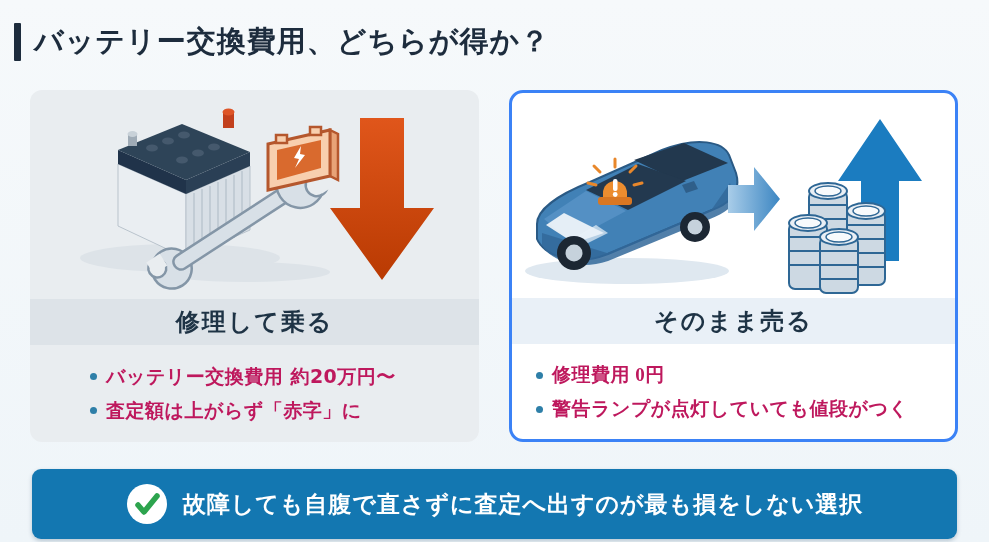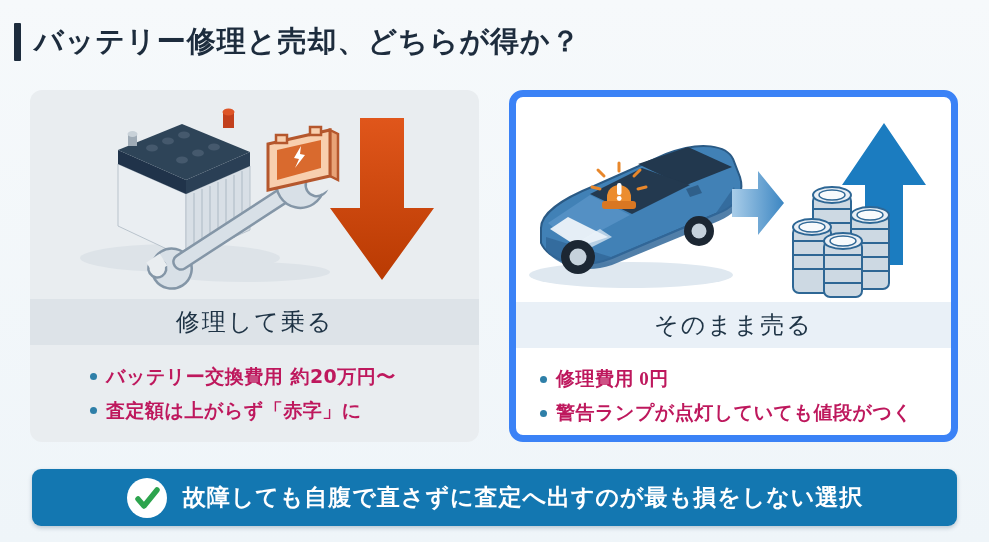--- a/index.html
+++ b/index.html
@@ -9,47 +9,47 @@
     background:linear-gradient(180deg,#f6f9fb 0%,#eff5f9 100%);
     overflow:hidden;
   }
   .header { display:flex; align-items:center; gap:13px; padding:21px 30px 0 14px; height:62px; }
   .title-bar { width:7px; height:38px; background:#1d2c3d; border-radius:1px; }
   .page-title { font-size:29px; font-weight:bold; color:#1d2c3d; letter-spacing:1px; }
 
   .cards { display:flex; gap:30px; margin:28px 30px 0 30px; }
   .card { width:449px; height:352px; border-radius:12px; overflow:hidden; display:flex; flex-direction:column; }
   .card-repair { background:#e9edf0; }
-  .card-sell { background:#ffffff; border:7px solid #3b82f6; border-radius:14px; }
+  .card-sell { background:#ffffff; border:3px solid #3b82f6; border-radius:14px; }
   .illustration { height:209px; position:relative; flex:none; }
   .card-sell .illustration { height:205px; }
   .heading-band { height:46px; flex:none; display:flex; align-items:center; justify-content:center;
-    font-size:24px; font-weight:normal; color:#1e3345; letter-spacing:2px; }
+    font-size:24px; font-weight:bold; color:#1e3345; letter-spacing:2px; }
   .card-repair .heading-band { background:#dde3e8; }
   .card-sell .heading-band { background:#e9f0f7; }
   .bullets { list-style:none; padding-top:14px; }
   .card-repair .bullets { padding-left:58px; }
   .card-sell .bullets { padding-left:22px;font-family:Liberation Serif, serif; }
   .bullets li { position:relative; padding-left:18px; font-size:19px; font-weight:bold;
     color:#be185d; line-height:34px; letter-spacing:0.5px; }
   .bullets li::before { content:""; position:absolute; left:2px; top:14px; width:7px; height:7px;
     border-radius:50%; background:#2e7fa8; }
 
-  .banner { margin:27px 32px 0 32px; height:57px; background:#1377b1; border-radius:9px;
+  .banner { margin:27px 32px 0 32px; height:70px; background:#1377b1; border-radius:9px;
     display:flex; align-items:center; justify-content:center; gap:15px;
     box-shadow:0 2px 4px rgba(20,60,90,.25); }
   .banner-text { color:#ffffff; font-size:23px; font-weight:bold; letter-spacing:1px; }
   svg { display:block; }
 </style>
 </head>
 <body>
 
 <div class="header">
   <div class="title-bar"></div>
-  <h1 class="page-title">バッテリー修理と売却、どちらが得か？</h1>
+  <h1 class="page-title">バッテリー交換費用、どちらが得か？</h1>
 </div>
 
 <div class="cards">
 
   <div class="card card-repair">
     <div class="illustration">
       <svg width="449" height="209" viewBox="0 0 449 209">
         <defs>
           <linearGradient id="og" x1="0" y1="0" x2="0" y2="1">
             <stop offset="0" stop-color="#e0561b"></stop>

